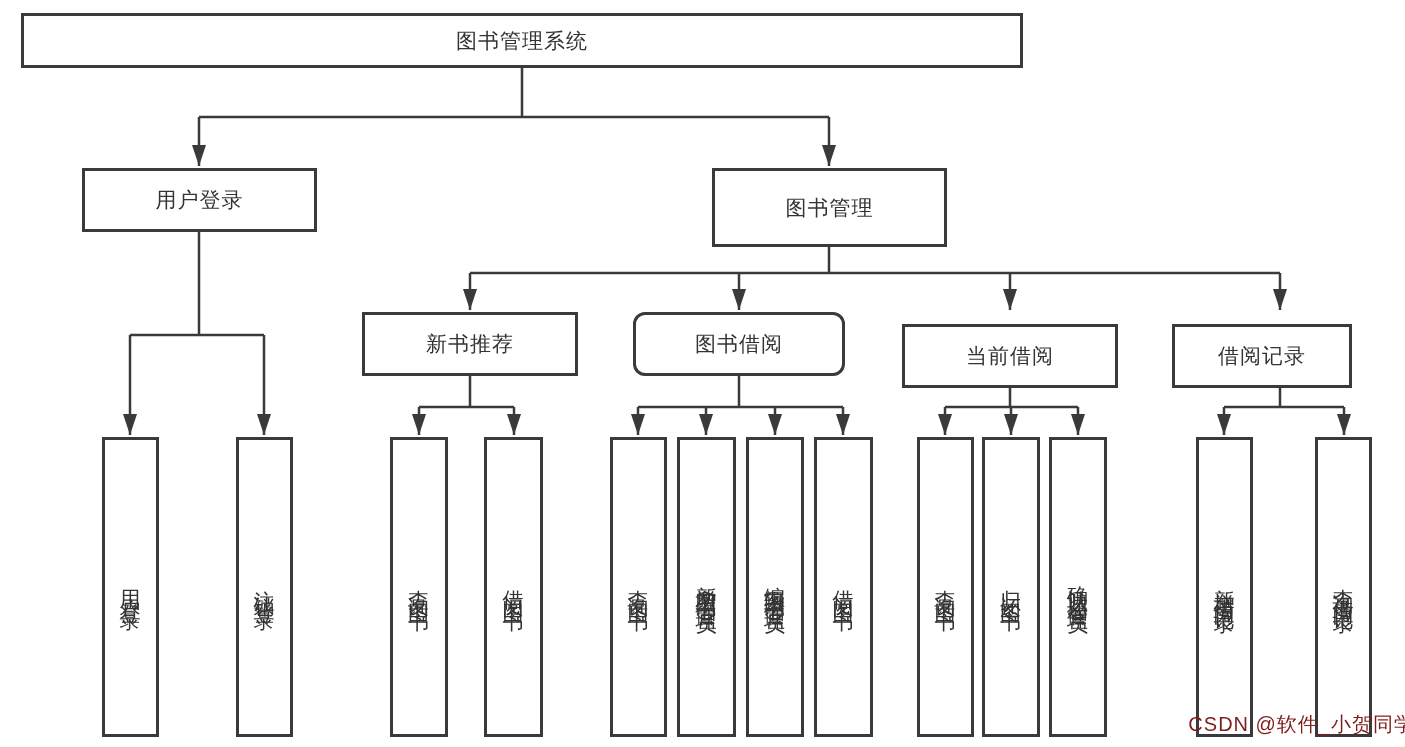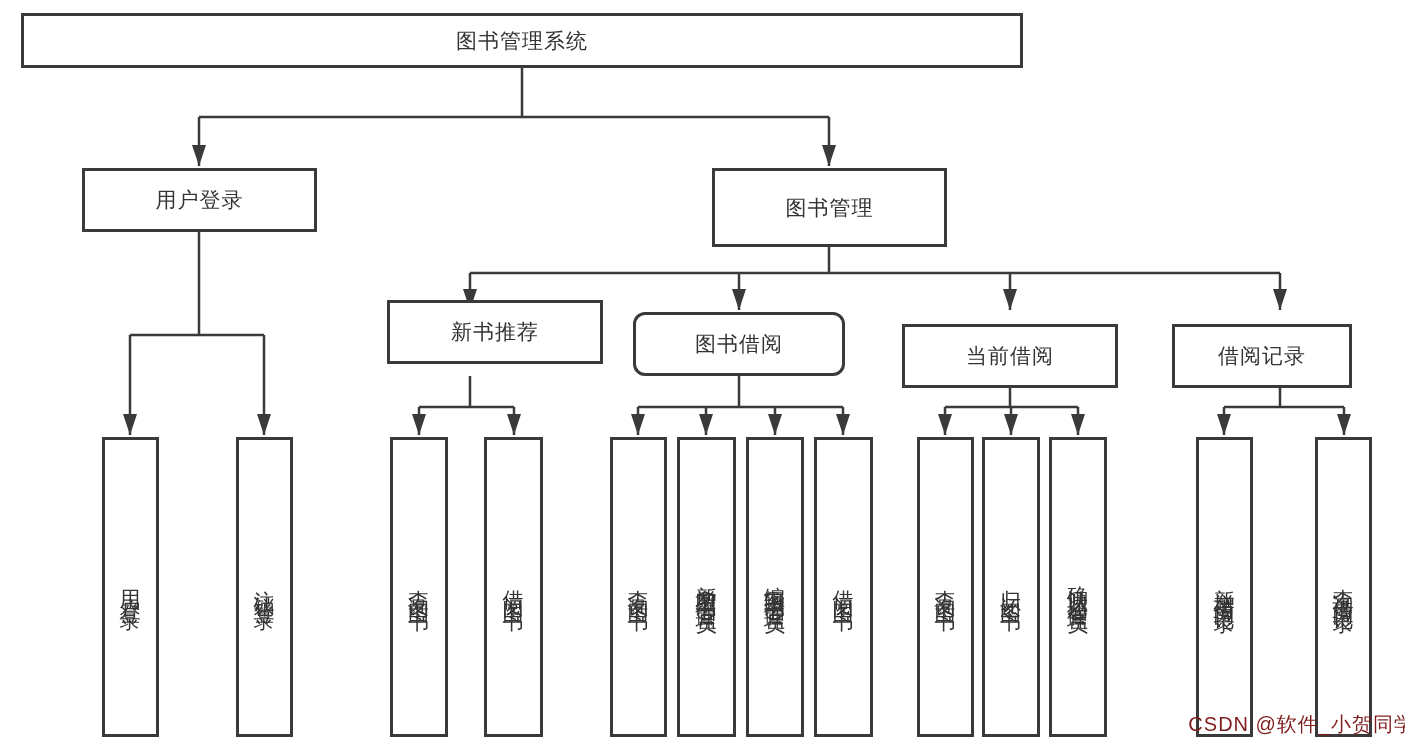--- a/index.html
+++ b/index.html
@@ -86,21 +86,21 @@
     <path d="M1280,376 V407 M1224,407 H1344" fill="none" stroke="#3a3a3a" stroke-width="2.5"></path>
     <path d="M1224,407 V435" fill="none" stroke="#3a3a3a" stroke-width="2.5" marker-end="url(#arrow)"></path>
     <path d="M1344,407 V435" fill="none" stroke="#3a3a3a" stroke-width="2.5" marker-end="url(#arrow)"></path>
   </svg>
 
   <div class="node h-node" style="left:21px;top:13px;width:1002px;height:55px;">图书管理系统</div>
 
   <div class="node h-node" style="left:82px;top:168px;width:235px;height:64px;">用户登录</div>
   <div class="node h-node" style="left:712px;top:168px;width:235px;height:79px;">图书管理</div>
 
-  <div class="node h-node" style="left:362px;top:300px;width:216px;height:64px;margin-left:25px;">新书推荐</div>
+  <div class="node h-node" style="left:362px;top:312px;width:216px;height:64px;">新书推荐</div>
   <div class="node h-node" style="left:633px;top:312px;width:212px;height:64px;border-radius:12px;">图书借阅</div>
   <div class="node h-node" style="left:902px;top:324px;width:216px;height:64px;">当前借阅</div>
   <div class="node h-node" style="left:1172px;top:324px;width:180px;height:64px;">借阅记录</div>
 
   <div class="node v-node" style="left:102px;top:437px;width:57px;height:300px;">用户登录</div>
   <div class="node v-node" style="left:236px;top:437px;width:57px;height:300px;">注销登录</div>
 
   <div class="node v-node" style="left:390px;top:437px;width:58px;height:300px;">查询图书</div>
   <div class="node v-node" style="left:484px;top:437px;width:59px;height:300px;">借阅图书</div>
 

